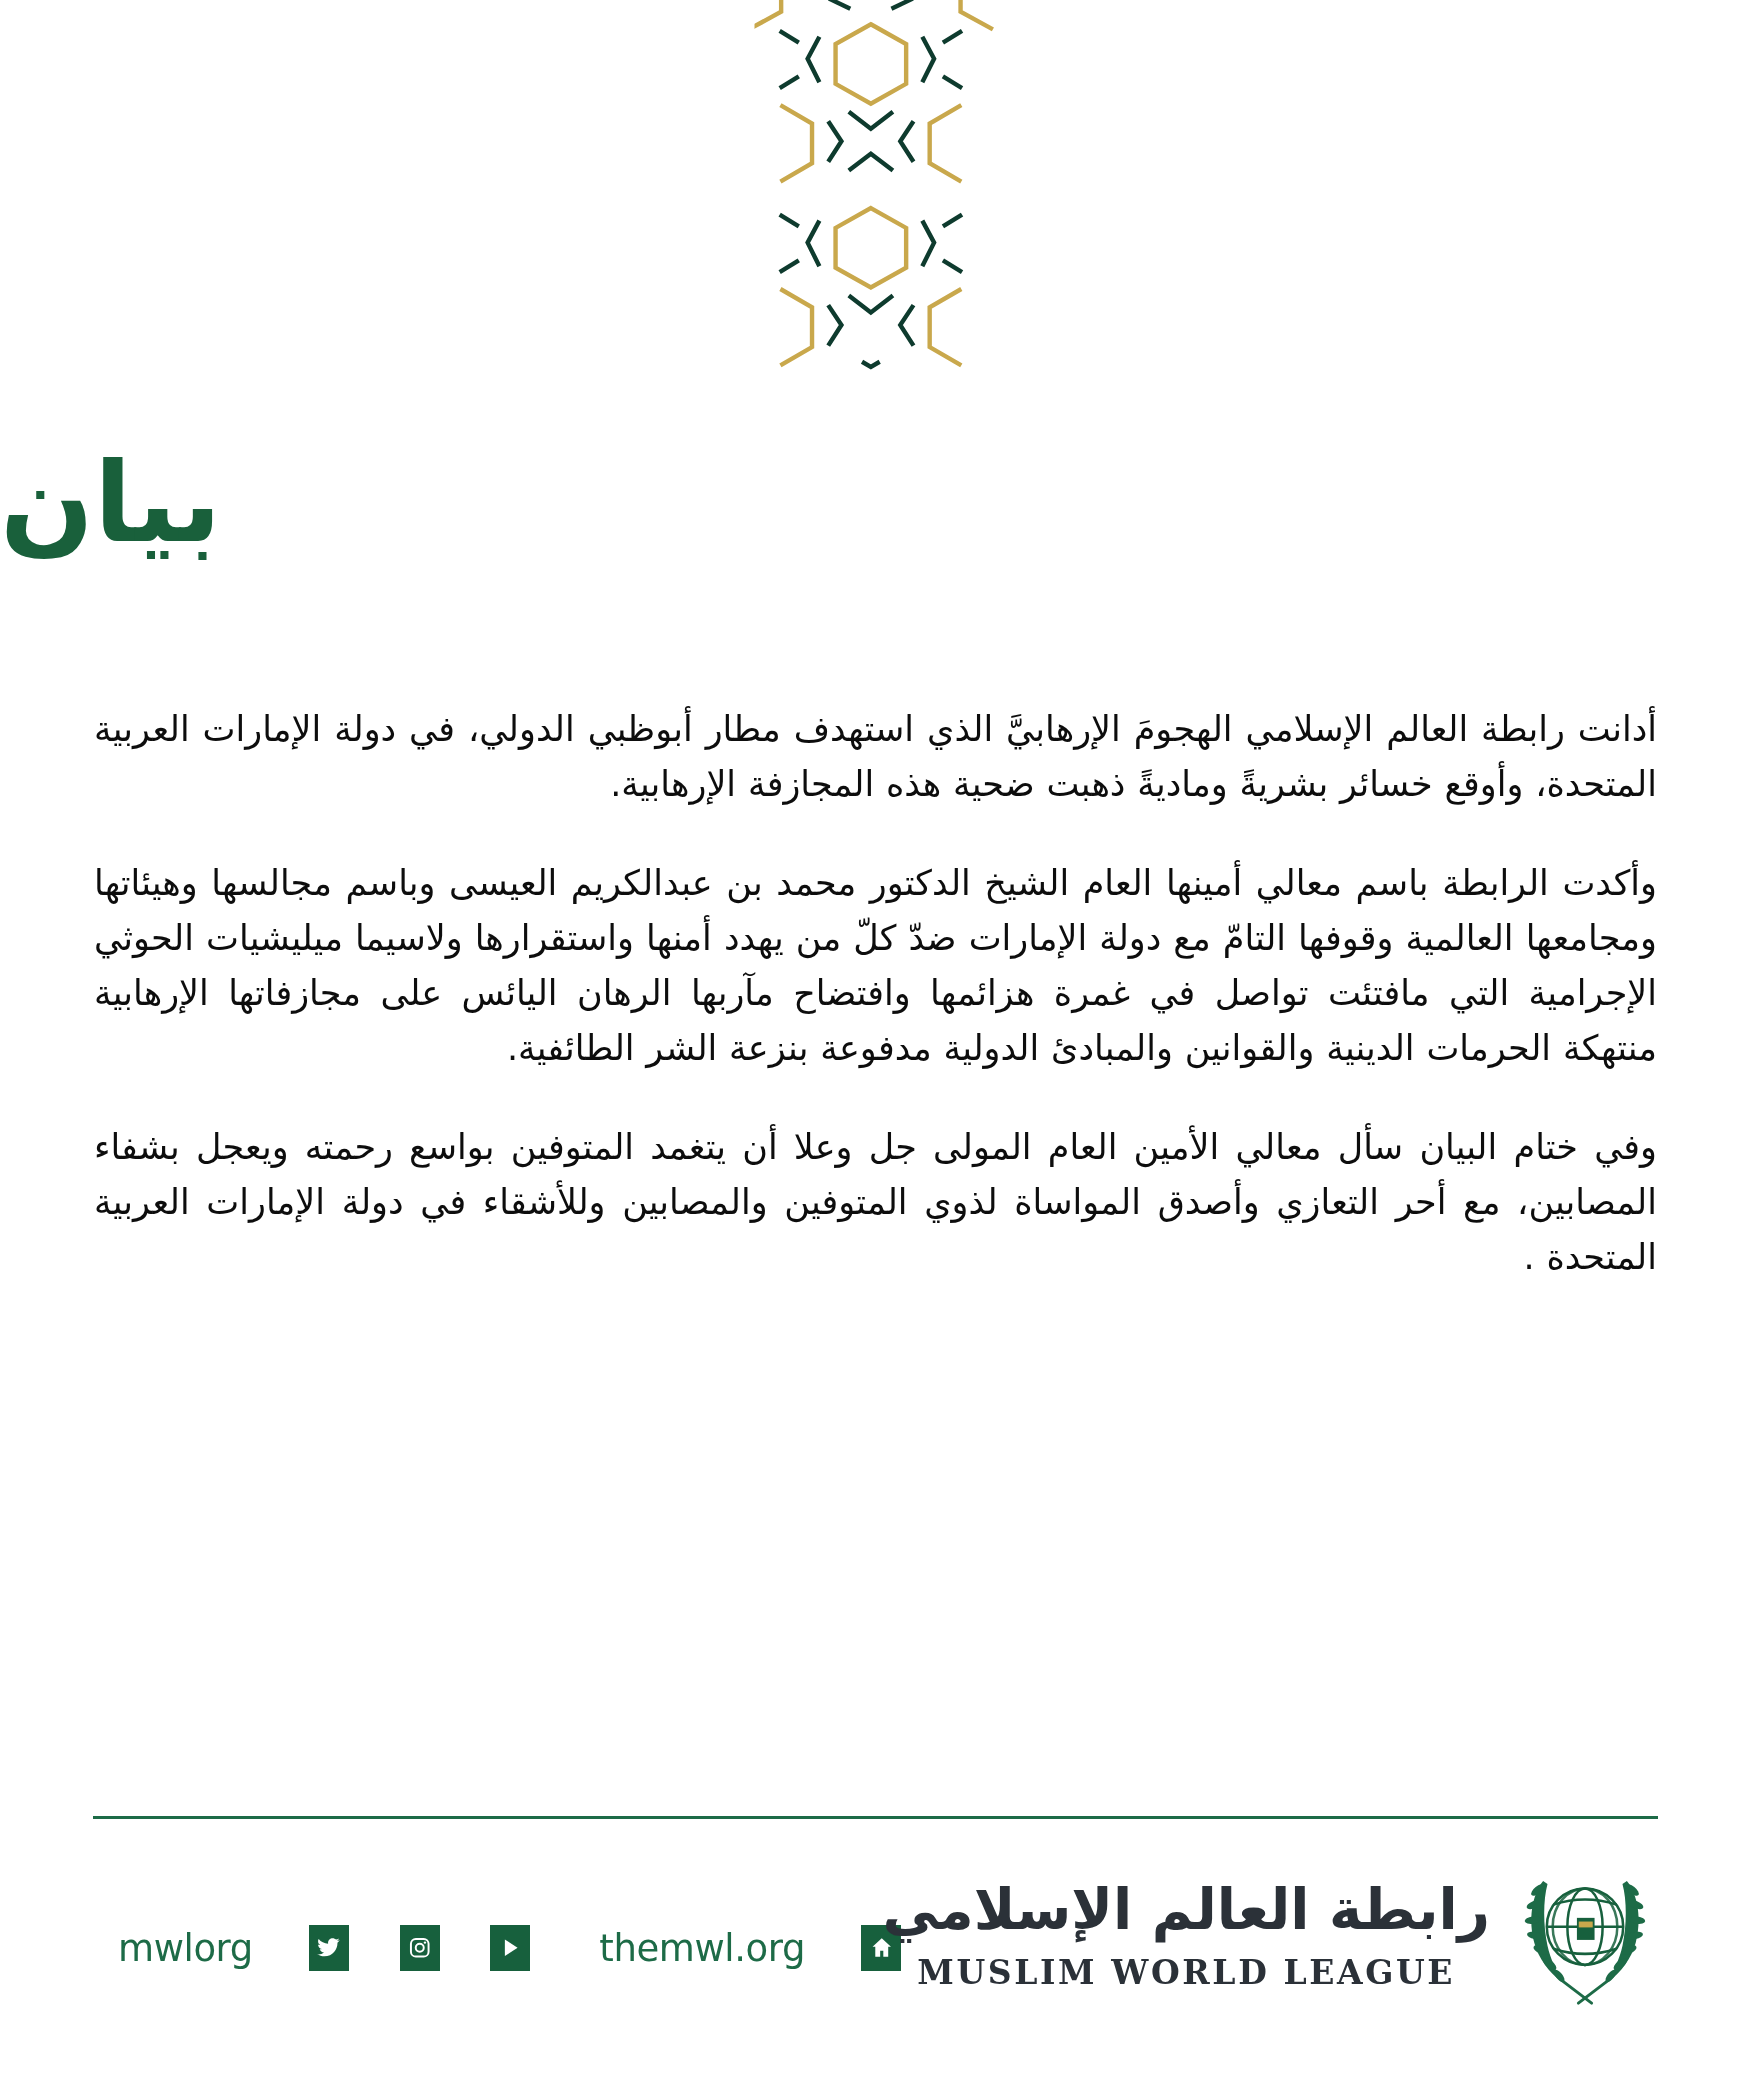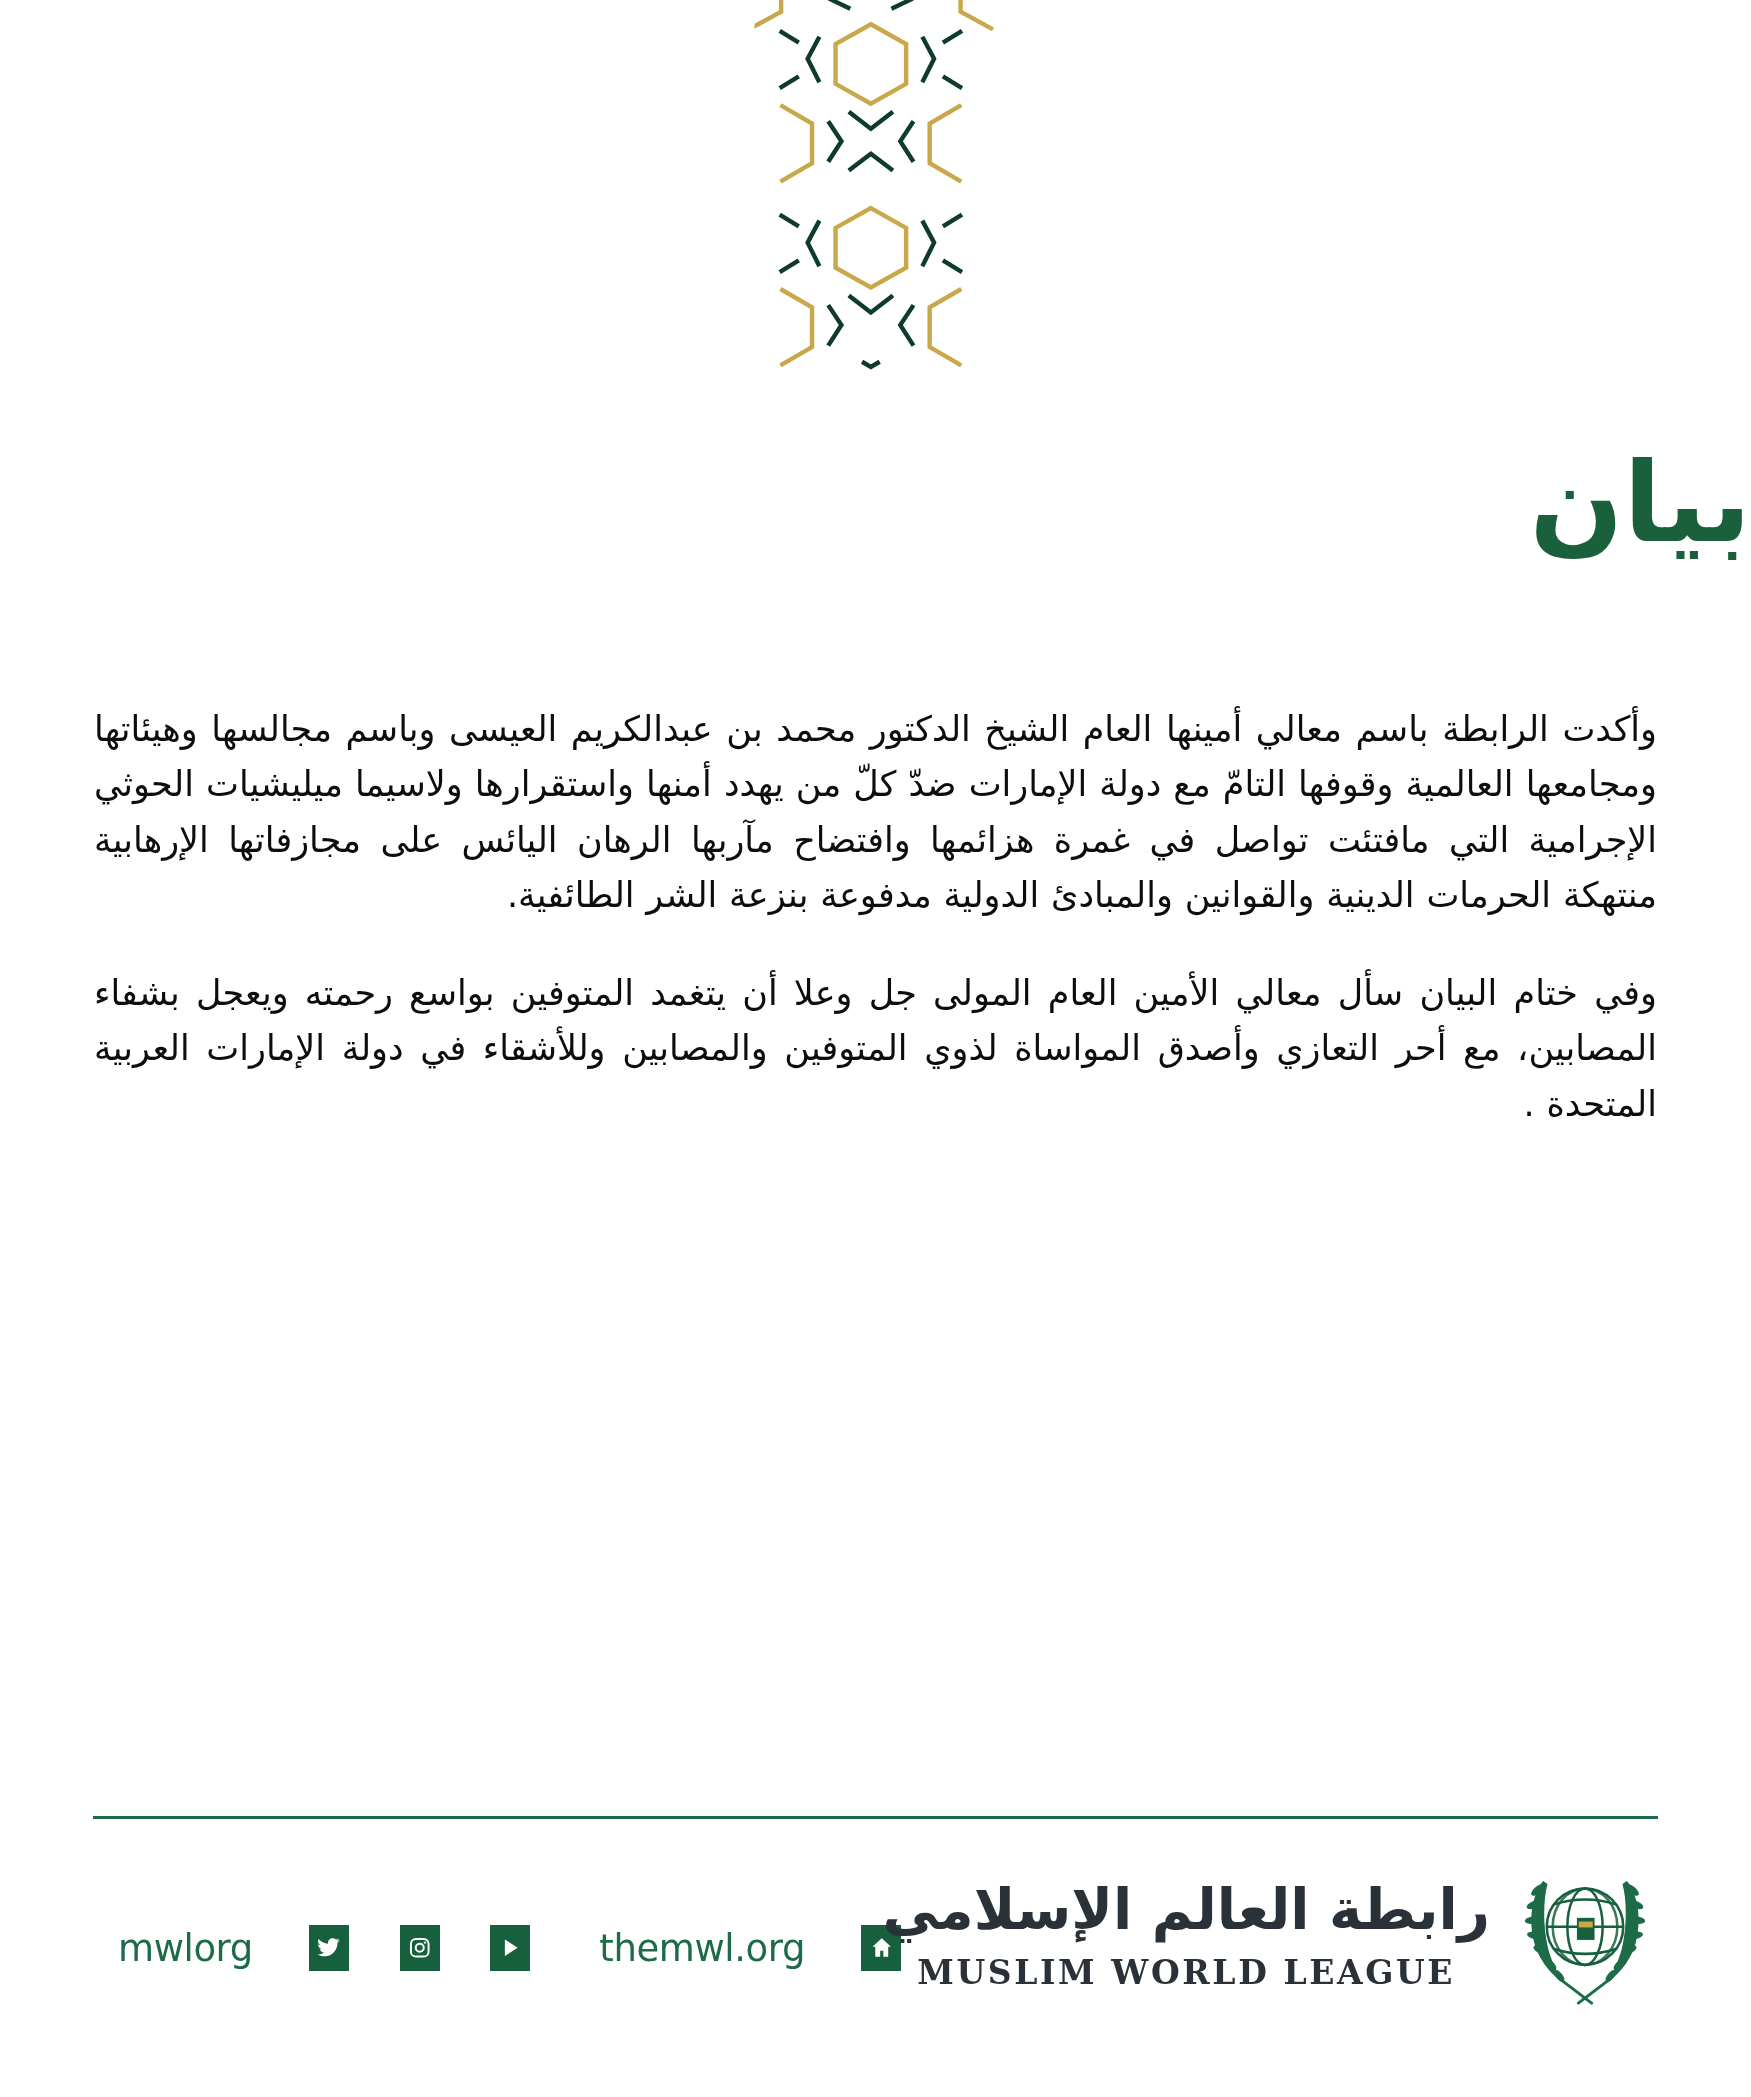--- a/index.html
+++ b/index.html
@@ -26,21 +26,21 @@
     overflow: hidden;
   }
   .ornament-wrap svg { display: block; }
 
   
   .doc-title {
     position: absolute;
     top: 448px;
     left: 0;
     right: 0;
-    text-align: right;
+    text-align: left;
     font-size: 110px;
     line-height: 1;
     font-weight: 700;
     color: #19603B;
     font-family: "DejaVu Sans", "Liberation Sans", sans-serif;
     direction: rtl;
   }
 
   
   .body-block {
@@ -214,20 +214,21 @@
         <polyline points="216,415 198,442 216,470"></polyline>
         <polyline points="146,492 158,499 170,492"></polyline>
       </g>
     </g>
   </svg>
 </div>
 
 <div class="doc-title">بيان</div>
 
 <div class="body-block">
+  <p class="para p1">أدانت رابطة العالم الإسلامي الهجومَ الإرهابيَّ الذي استهدف مطار أبوظبي الدولي، في دولة الإمارات العربية المتحدة، وأوقع خسائر بشريةً وماديةً ذهبت ضحية هذه المجازفة الإرهابية.</p>
   <p class="para">وأكدت الرابطة باسم معالي أمينها العام الشيخ الدكتور محمد بن عبدالكريم العيسى وباسم مجالسها وهيئاتها ومجامعها العالمية وقوفها التامّ مع دولة الإمارات ضدّ كلّ من يهدد أمنها واستقرارها ولاسيما ميليشيات الحوثي الإجرامية التي مافتئت تواصل في غمرة هزائمها وافتضاح مآربها الرهان اليائس على مجازفاتها الإرهابية منتهكة الحرمات الدينية والقوانين والمبادئ الدولية مدفوعة بنزعة الشر الطائفية.</p>
   <p class="para">وفي ختام البيان سأل معالي الأمين العام المولى جل وعلا أن يتغمد المتوفين بواسع رحمته ويعجل بشفاء المصابين، مع أحر التعازي وأصدق المواساة لذوي المتوفين والمصابين وللأشقاء في دولة الإمارات العربية المتحدة .</p>
 </div>
 
 <div class="divider"></div>
 
 <div class="footer">
 
   <div class="footer-social">
 

